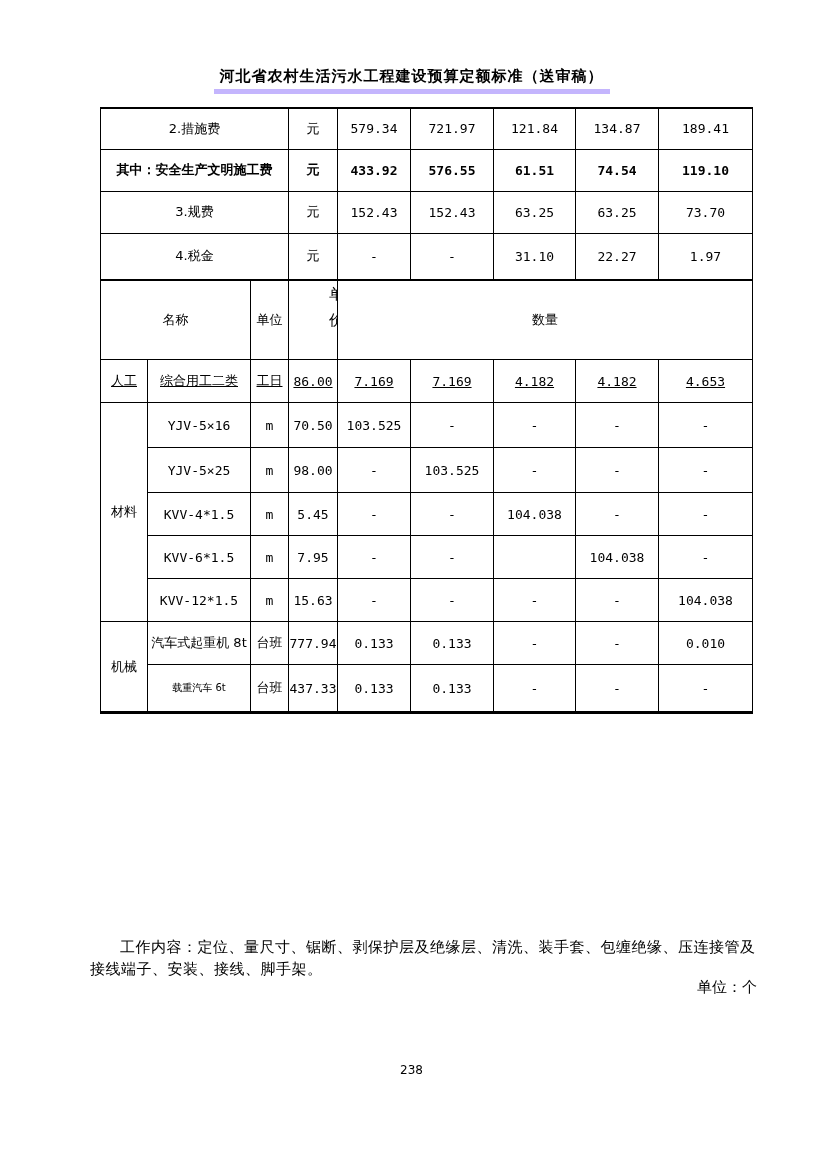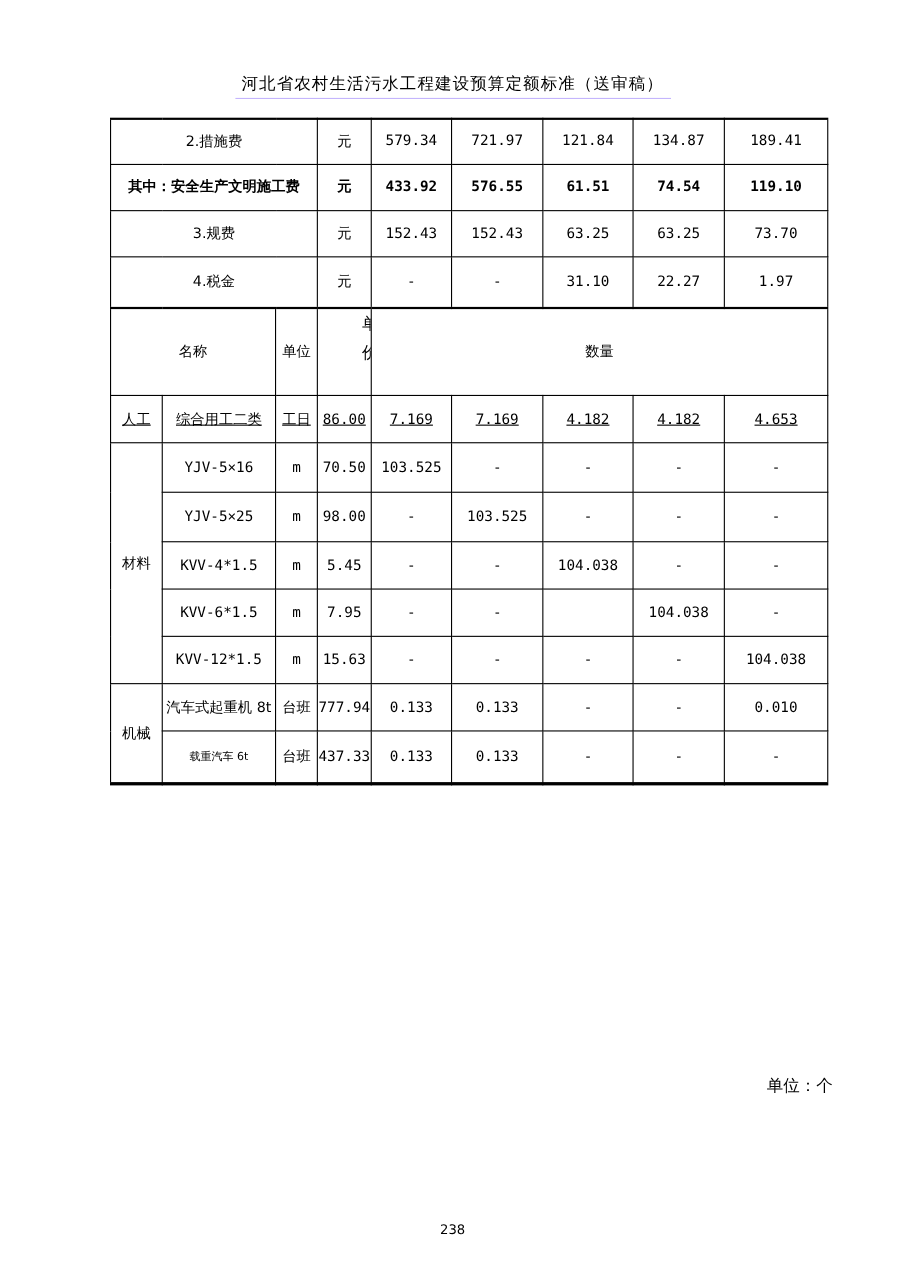--- a/index.html
+++ b/index.html
@@ -15,23 +15,23 @@
   .doc-title {
     position: absolute;
     top: 66px;
     left: 0;
     width: 100%;
     text-align: center;
   }
   .doc-title span {
     display: inline-block;
     font-size: 15px;
-    font-weight: normal;
+    font-weight: bold;
     letter-spacing: 1px;
-    border-bottom: 1px solid #c4b5fd;
+    border-bottom: 5px solid #c4b5fd;
     padding: 0 6px 3px 6px;
   }
   table.main {
     position: absolute;
     left: 100px;
     top: 107px;
     border-collapse: collapse;
     table-layout: fixed;
     width: 652px;
     border-top: 2px solid #000;
@@ -86,21 +86,20 @@
     font-size: 15px;
   }
   .page-number {
     position: absolute;
     left: 0;
     top: 1063px;
     width: 100%;
     text-align: center;
     font-size: 12px;
     font-family: "DejaVu Sans", "Liberation Sans", sans-serif;
-    margin-top: 48px;
   }
 </style>
 </head>
 <body>
 
 <div class="page">
 
   <div class="doc-title">
     <span>河北省农村生活污水工程建设预算定额标准（送审稿）</span>
   </div>
@@ -247,18 +246,19 @@
       <td class="num">437.33</td>
       <td class="num">0.133</td>
       <td class="num">0.133</td>
       <td class="num">-</td>
       <td class="num">-</td>
       <td class="num">-</td>
     </tr>
   </tbody>
     </table>
 
+  <div class="work-content">工作内容：定位、量尺寸、锯断、剥保护层及绝缘层、清洗、装手套、包缠绝缘、压连接管及接线端子、安装、接线、脚手架。</div>
 
   <div class="unit-note">单位：个</div>
 
   <div class="page-number">238</div>
 
 </div>
 
 </body></html>

